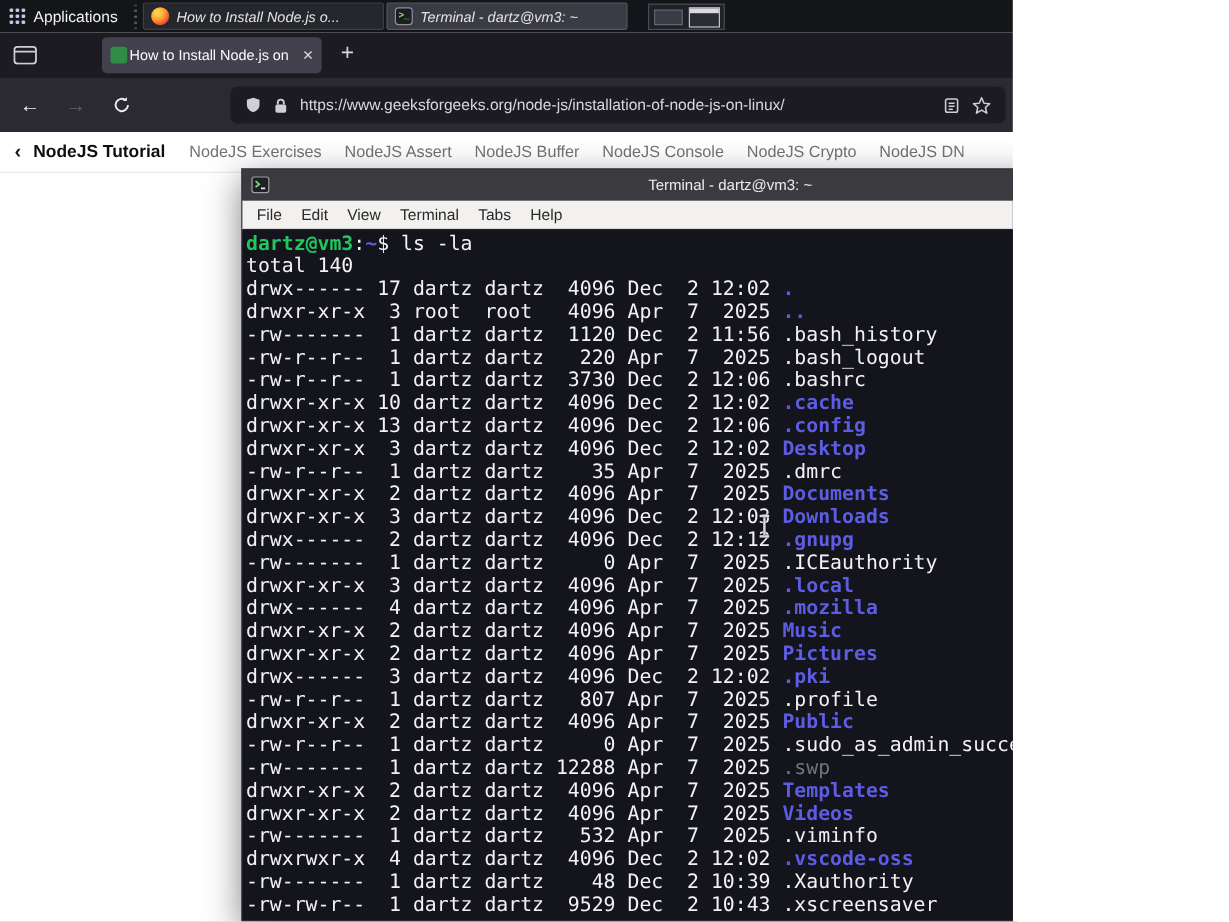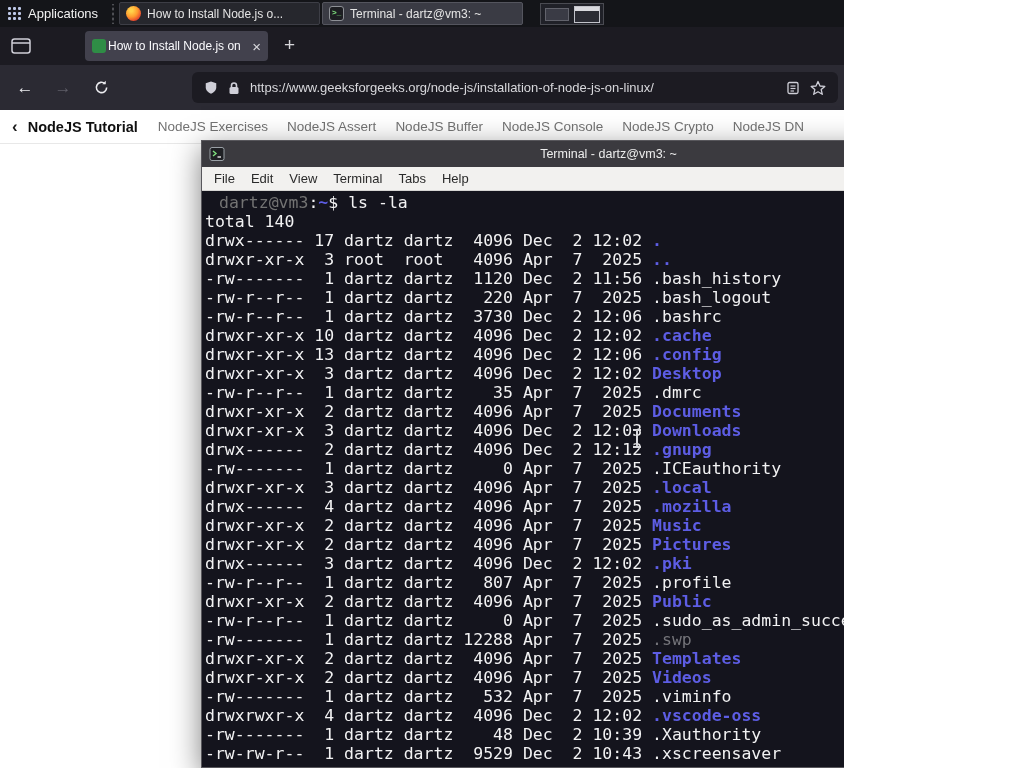--- a/index.html
+++ b/index.html
@@ -15,21 +15,21 @@
   .apps-grid i { background:#becae cc; }
   .apps-grid i { background:#bec9e8; border-radius:1px; }
   .apps-label { font-size:13px; color:#f2f2f2; }
   .panel-sep { width:4px; height:20px; margin:0 3px;
                background-image:radial-gradient(circle,#5c5d63 1px,transparent 1.3px);
                background-size:4px 5px; background-position:center; }
   .task-btn { width:201px; height:23px; margin:0 1px; background:#26272d; border:1px solid #3d3e46;
               border-radius:2px; display:flex; align-items:center; gap:6px; padding:0 6px;
               font-size:12px; color:#e4e4e4; overflow:hidden; white-space:nowrap; }
   .task-btn.active { background:#3a3b44; border-color:#54555e; }
-  .task-title { overflow:hidden; text-overflow:ellipsis; white-space:nowrap; }
+  .task-title { overflow:hidden; text-overflow:ellipsis; white-space:nowrap;font-style:italic; }
   .ticon { flex:0 0 auto; width:15px; height:15px; border-radius:50%; position:relative; }
   .ticon.firefox-icon { background:radial-gradient(circle at 35% 30%, #ffd24a 10%, #ff9a2e 45%, #e23d2e 78%, #a32ca0); }
   .ticon.settings-icon { background:radial-gradient(circle at 38% 32%, #7db9f2 8%, #2f7cd6 65%, #1c5fae); }
   .ticon.terminal-icon { border-radius:3px; background:#1d1e22; border:1px solid #8d9096;
                          color:#7ee07e; font-size:8px; line-height:12px; text-align:center; font-weight:bold; }
   .ticon.terminal-icon::before { content:">_"; }
   #pager { margin-left:16px; display:flex; gap:0; border:1px solid #4a4b52; background:#202128;
            width:64px; height:22px; position:relative; }
   .pager-mini1 { position:absolute; left:4px; top:4px; width:24px; height:13px; background:#3a3b45; border:1px solid #62636c; }
   .pager-mini2 { position:absolute; left:33px; top:2px; width:26px; height:17px; background:#2b2c34; border:1px solid #c2c3ca; }
@@ -88,21 +88,21 @@
   .tb-bar { width:9px; height:1.5px; background:#d8d8d8; }
   .tb-box { width:8px; height:8px; border:1.4px solid #d8d8d8; }
   .tb-x { font-size:15px; line-height:15px; }
   #term-menubar { height:24px; background:#f2f1ef; border-bottom:1px solid #d6d5d3;
                   display:flex; align-items:center; padding-left:4px; }
   .tmenu-item { font-size:13px; color:#2a2a2a; padding:2px 8px; }
   #term-bodywrap { position:relative; height:576px; background:#14141d; overflow:hidden; }
   .tout { padding:2px 0 0 3px; font-family:"DejaVu Sans Mono", monospace; font-size:16.5px;
           line-height:19px; color:#f2f2f3; }
   .tline { white-space:pre; height:19px; }
-  .t-green { color:#737373; font-weight:normal;margin-left:14px; }
+  .t-green { color:#22c55e; font-weight:bold; }
   .t-blue  { color:#5d5de4; font-weight:bold; }
   .t-dim   { color:#74747a; }
   #term-scroll { position:absolute; right:0; top:0; width:11px; height:100%; background:#1b1b24; }
   #term-thumb { position:absolute; right:1.5px; bottom:5px; width:8px; height:62px; background:#c6c6cd; border-radius:4px; }
 
   
   #mouse-cursor { position:absolute; left:632px; top:429px; width:10px; height:19px; z-index:90; }
   #mouse-cursor .stem { position:absolute; left:4px; top:2px; width:2px; height:15px; background:#dadade; box-shadow:0 0 1px #111; }
   #mouse-cursor .serif-t,#mouse-cursor .serif-b { position:absolute; left:1px; width:8px; height:2px; background:#dadade; box-shadow:0 0 1px #111; }
   #mouse-cursor .serif-t { top:0; } #mouse-cursor .serif-b { bottom:0; }

